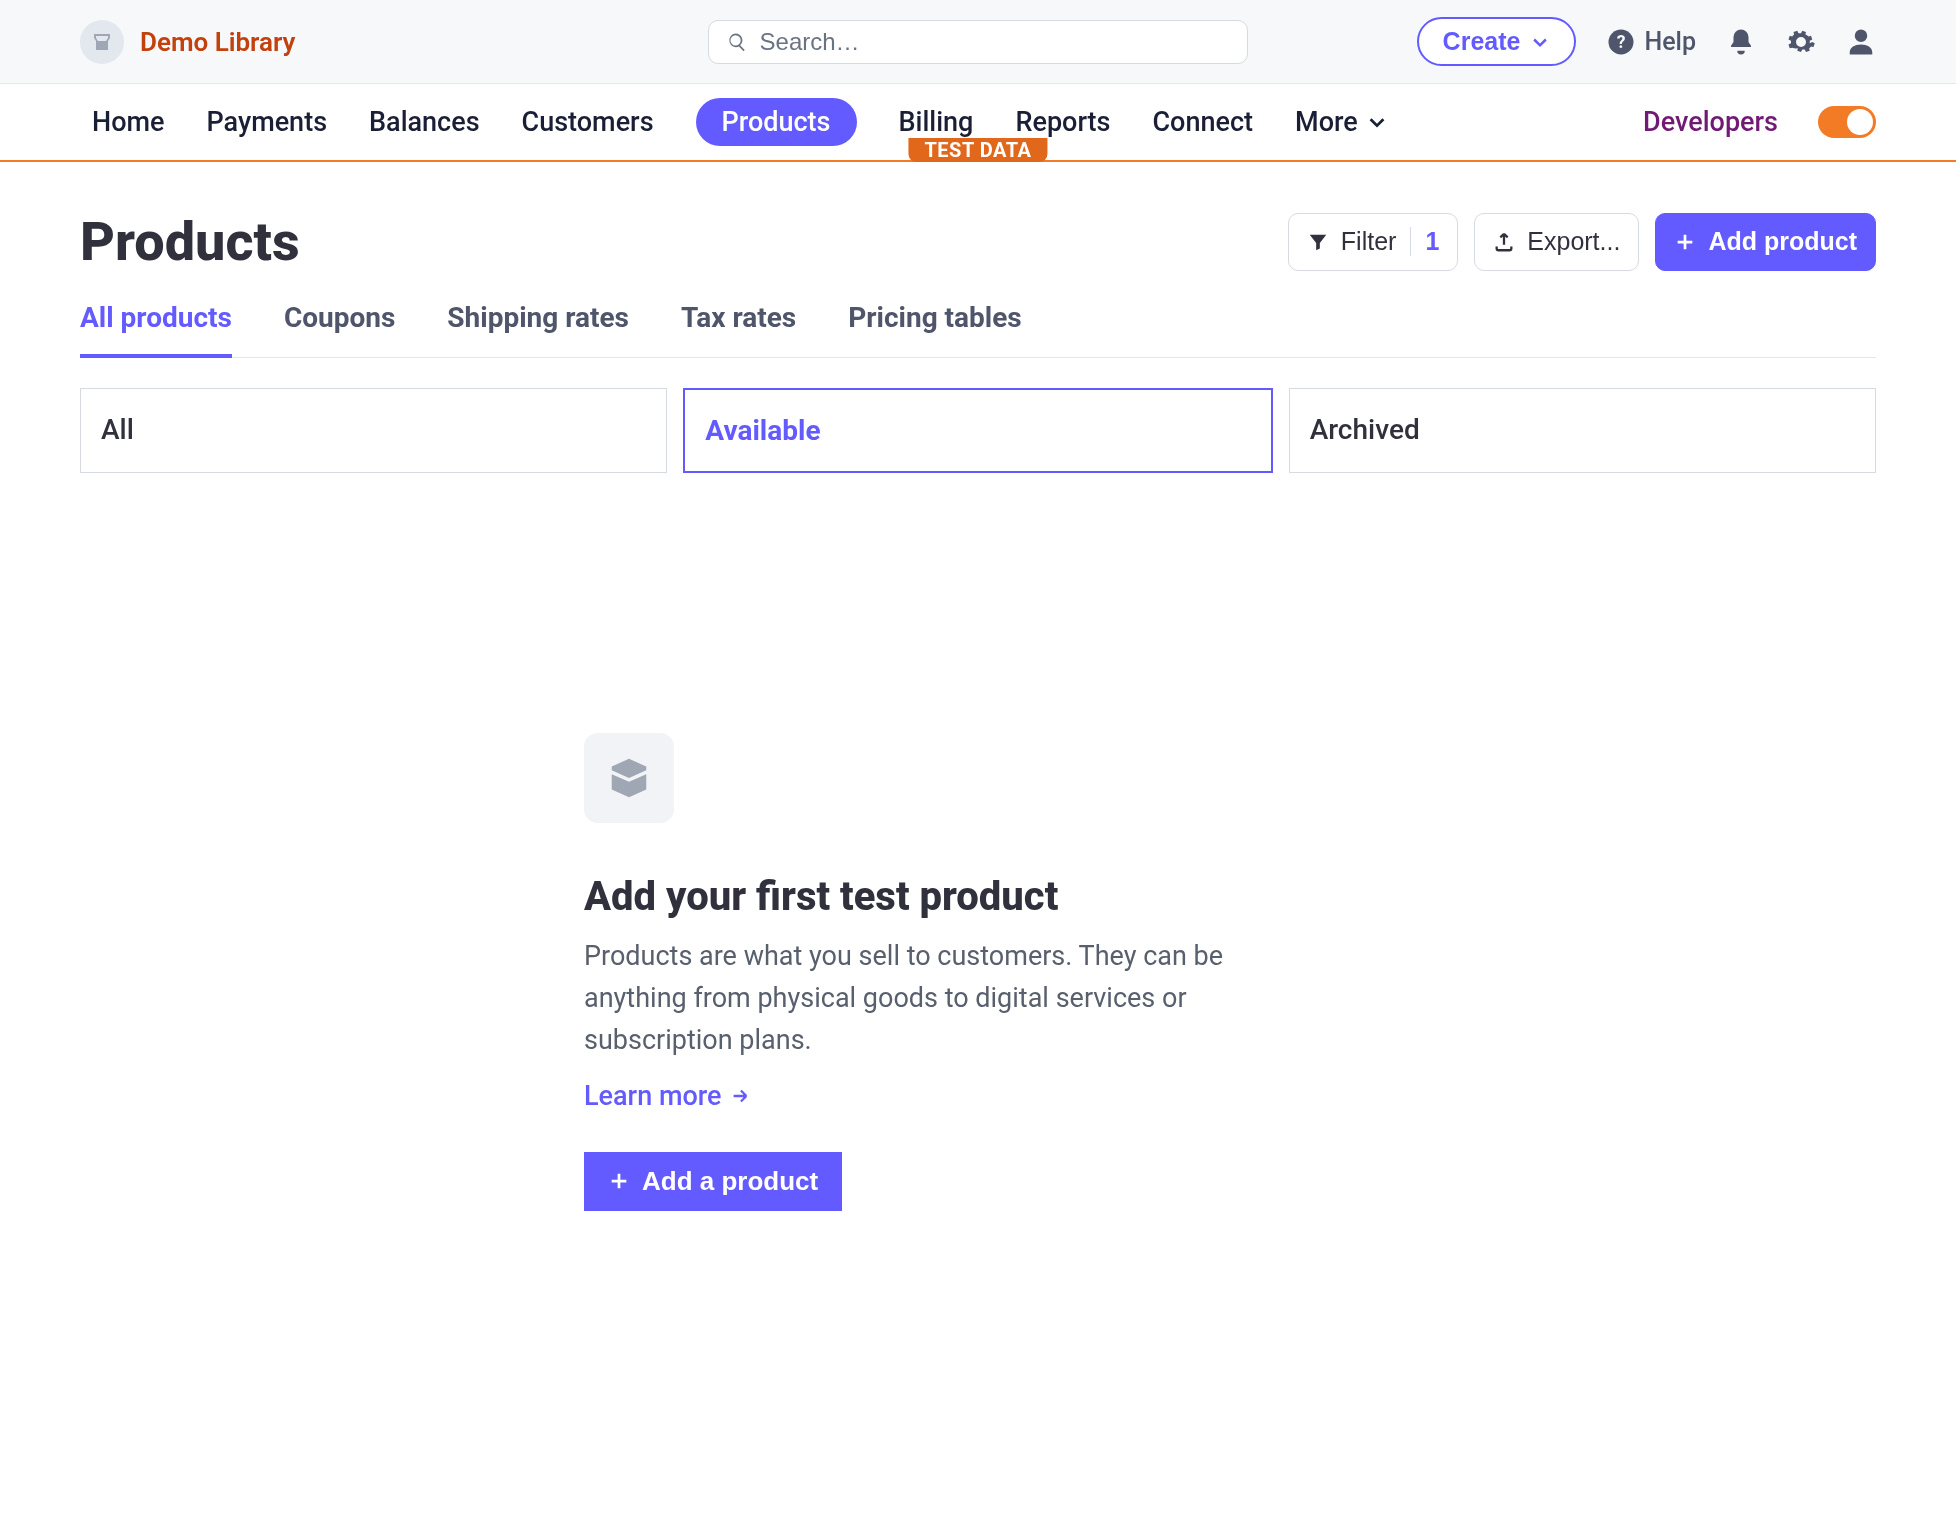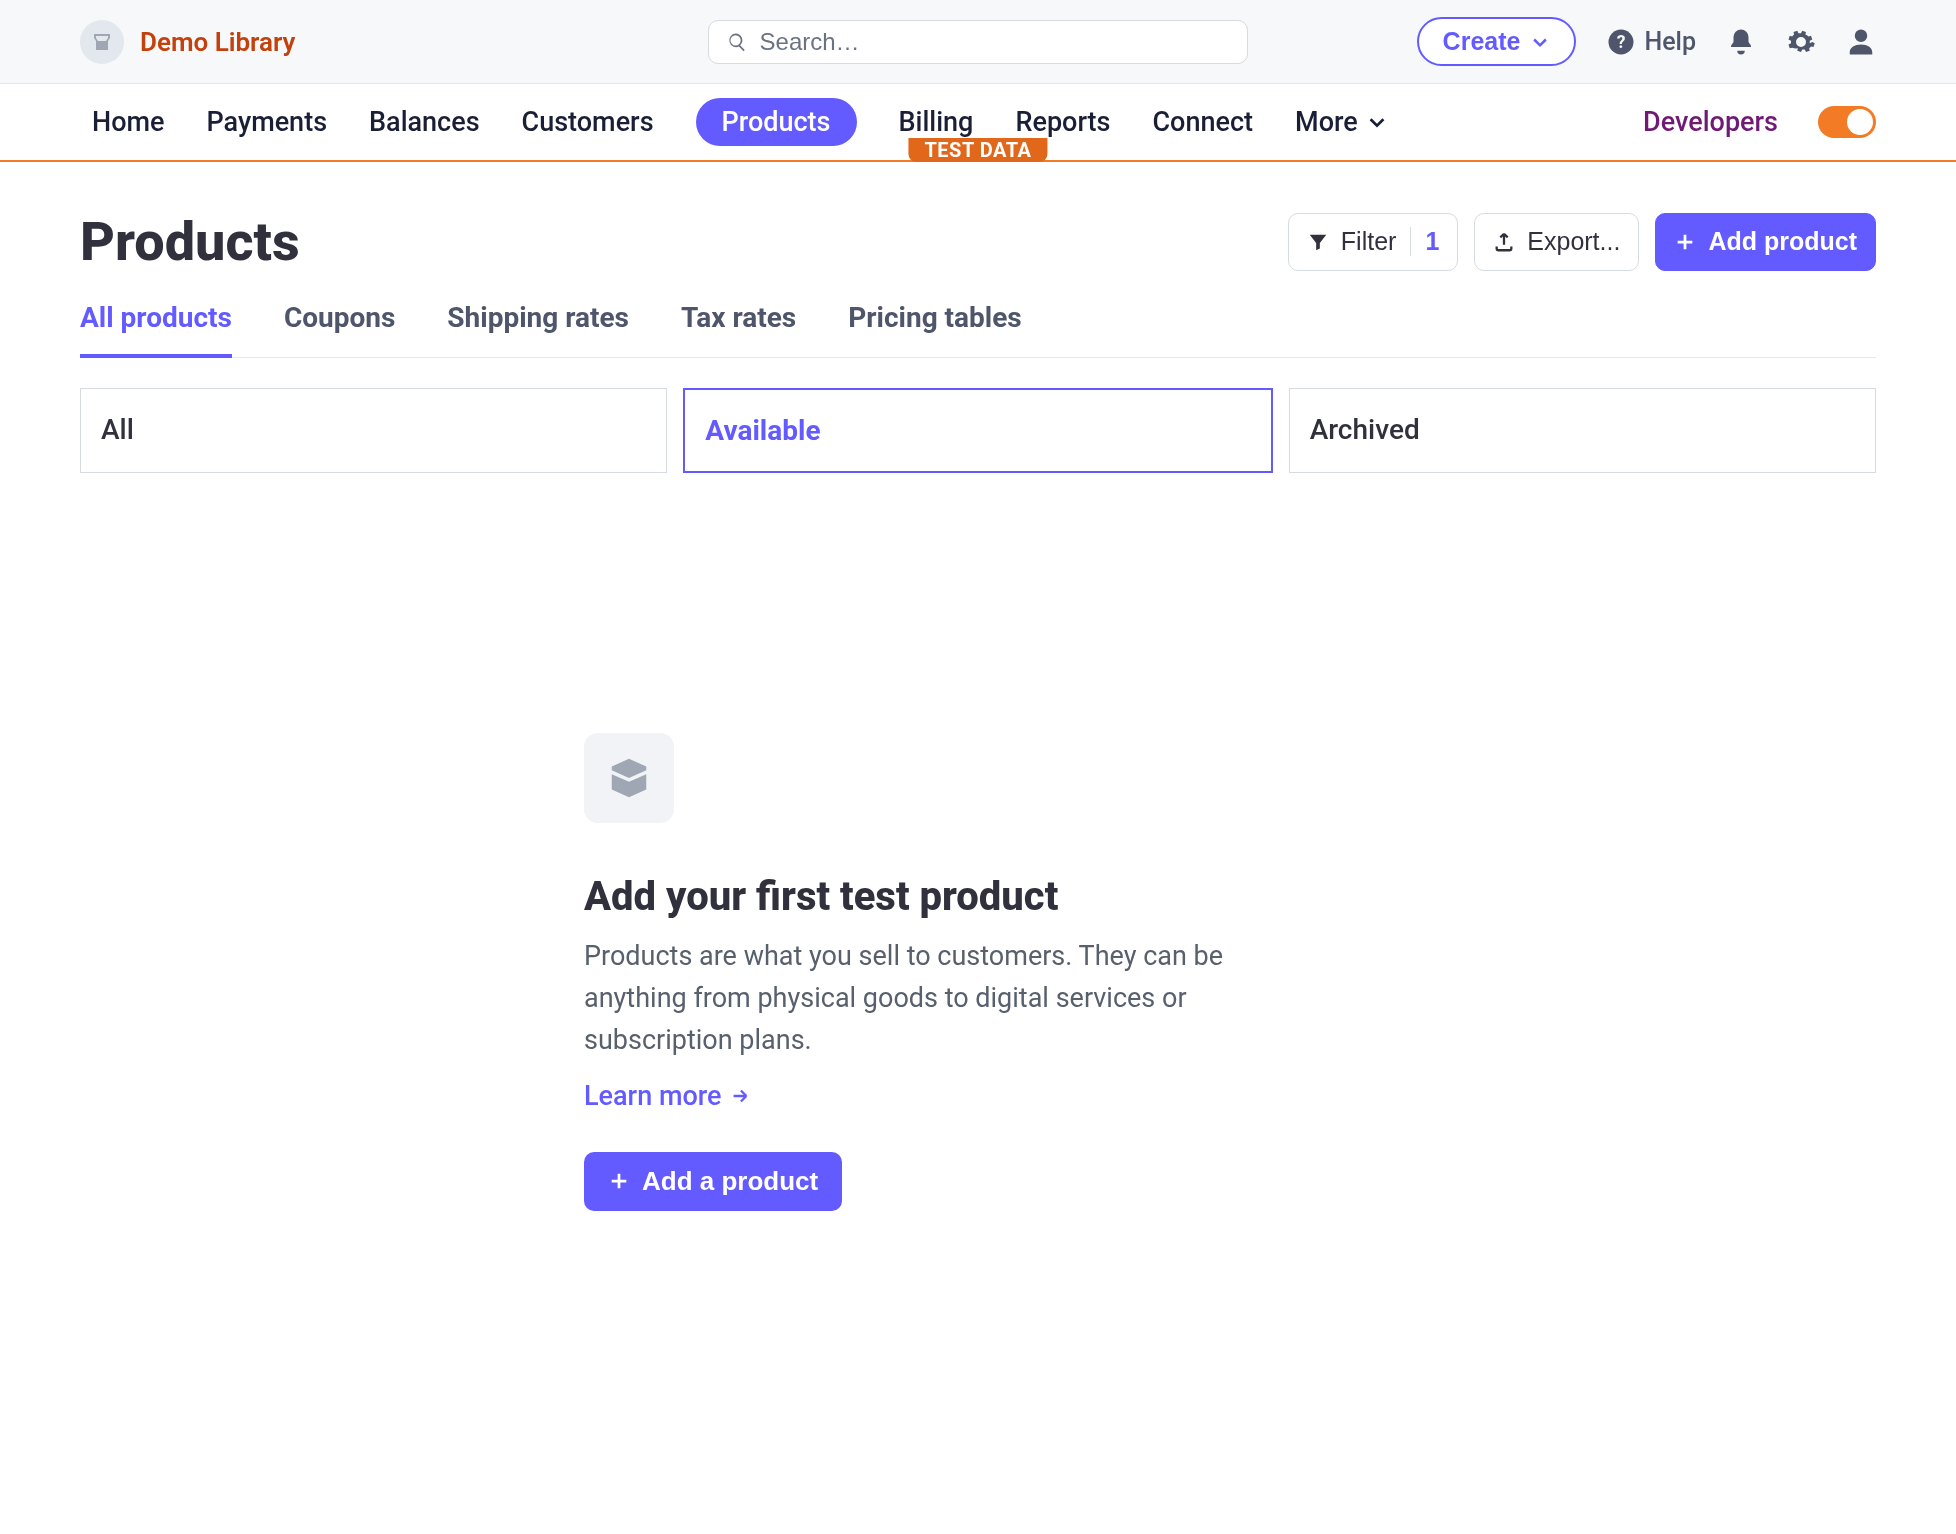--- a/index.html
+++ b/index.html
@@ -227,21 +227,21 @@
   .empty-link {
     font-size: 27px; color: #635bff; font-weight: 500;
     display: inline-flex; align-items: center; gap: 8px;
     cursor: pointer; margin-bottom: 40px;
   }
   .empty-link svg { width: 22px; height: 22px; stroke: #635bff; fill: none; stroke-width: 2.5; }
   .add-product-btn {
     background: #635bff;
     color: #fff;
     border: none;
-    border-radius: 10px;
+    border-radius: 0;
     padding: 14px 24px;
     font-size: 26px;
     font-weight: 600;
     display: inline-flex; align-items: center; gap: 12px;
     cursor: pointer;
   }
   .add-product-btn svg { width: 22px; height: 22px; stroke: #fff; stroke-width: 3; }
 </style>
 </head>
 <body>

